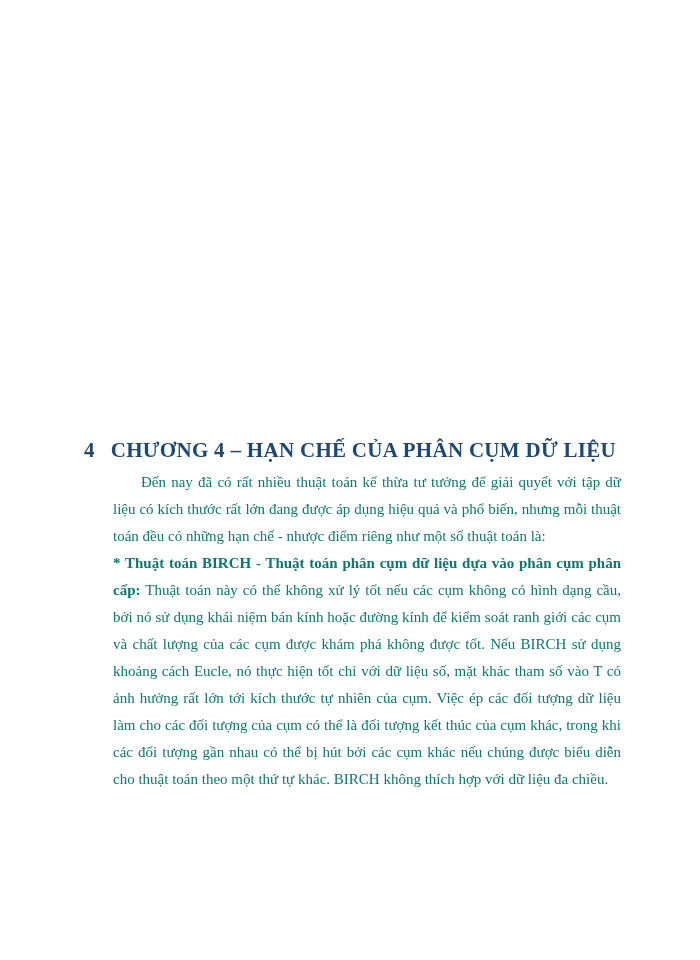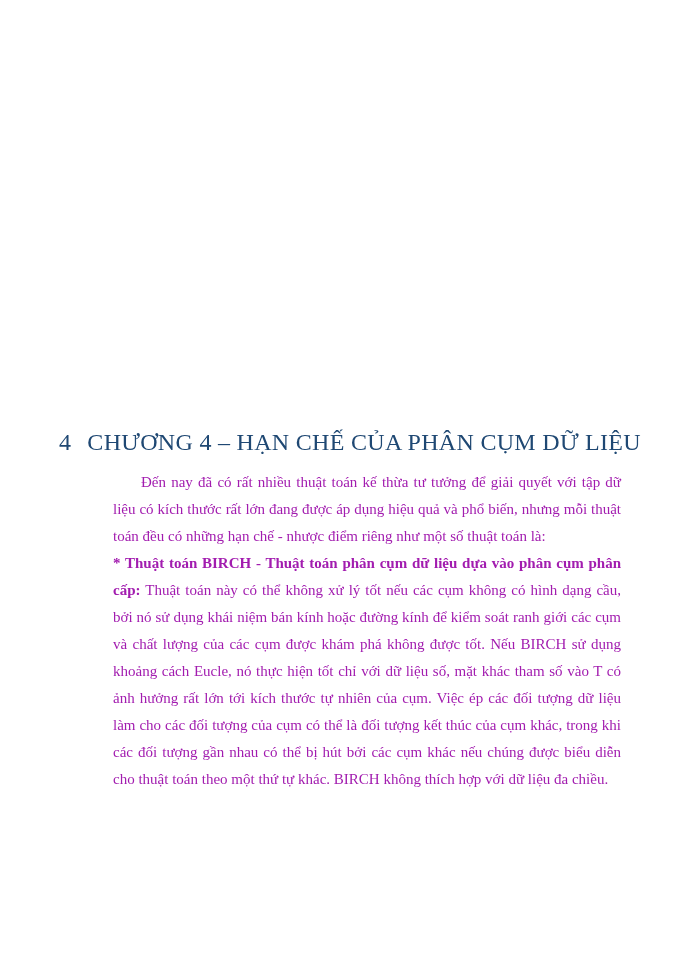--- a/index.html
+++ b/index.html
@@ -13,38 +13,38 @@
     height: 960px;
     background: #ffffff;
     overflow: hidden;
     font-family: "Liberation Serif", "DejaVu Serif", serif;
   }
   .heading {
     position: absolute;
     top: 422px;
     left: 0;
     right: 0;
-    margin: 7px;
+    margin: 16px;
     text-align: center;
-    font-size: 24px;
-    font-weight: normal;
+    font-size: 21px;
+    font-weight: bold;
     color: #1f4873;
     letter-spacing: 0.3px;
   }
   .heading .h-num {
     margin-right: 16px;
   }
   .body-text {
     position: absolute;
     top: 469px;
     left: 113px;
     width: 508px;
     font-size: 15px;
     line-height: 27px;
-    color: #a21caf;
+    color: #0f766e;
     text-align: justify;
   }
   .para {
     margin: 0;
     padding: 0;
   }
   .para.indent {
     text-indent: 28px;
   }
   .para b {

